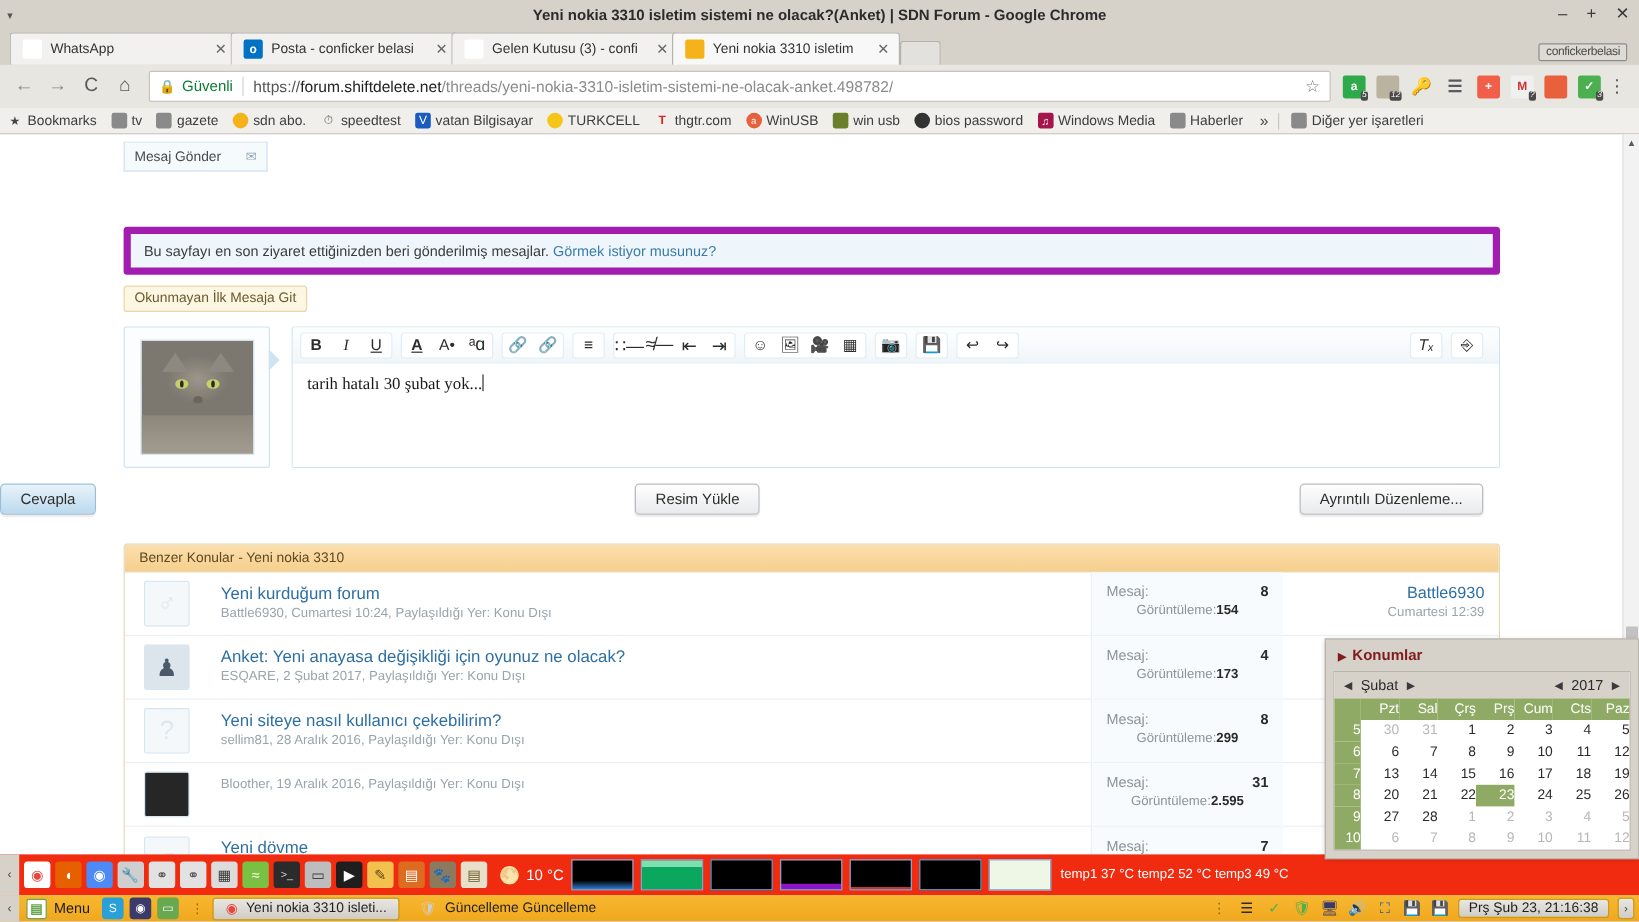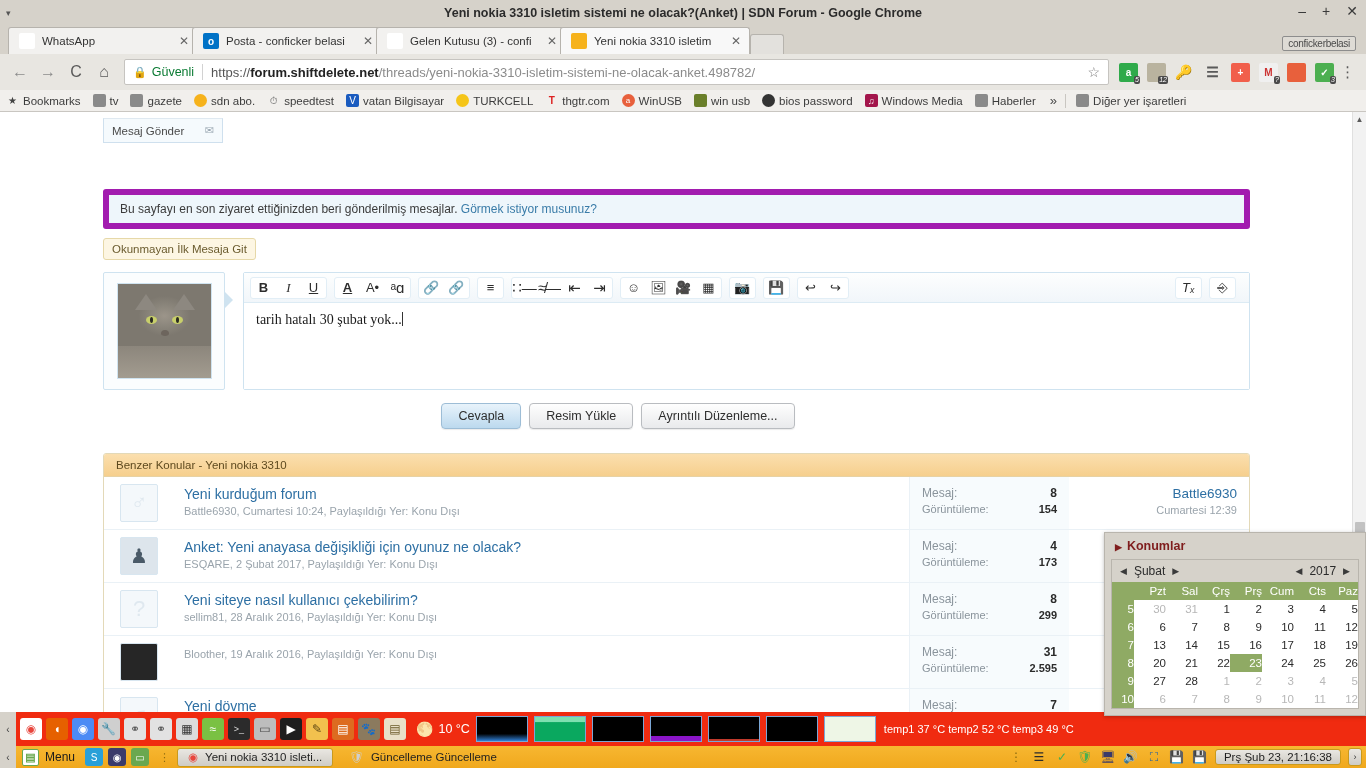--- a/index.html
+++ b/index.html
@@ -99,21 +99,21 @@
   .omnibox {
     flex: 1 1 auto; height: 26px; background: #fff;
     border: 1px solid #c6c4c0; border-radius: 2px;
     display: flex; align-items: center; padding: 0 8px;
     margin: 0 6px; font-size: 13px;
   }
   .lock-icon { color:#0a7b33; font-size: 11px; margin-right: 5px; }
   .secure-label { color: #0a7b33; font-size: 12.5px; margin-right: 8px; }
   .omnibox .divider { width:1px; height:16px; background:#d2d2d2; margin-right:8px; }
   .url { color:#8b8b8b; font-size:13px; white-space:nowrap; overflow:hidden; }
-  .url b { color: #222; font-weight: bold; }
+  .url b { color: #222; font-weight: normal; }
   .url .scheme { color:#555; }
   .star { margin-left:auto; color:#7a7a7a; font-size:14px; padding-left:8px; }
   .ext-icons { display: flex; align-items: center; gap: 9px; padding-left: 4px; }
   .ext { width: 19px; height: 19px; border-radius: 2px; position: relative;
          display:flex; align-items:center; justify-content:center; font-size:10px; color:#fff; font-weight:bold;}
   .ext .badge {
     position:absolute; right:-2px; bottom:-2px; background:#4a4a4a; color:#fff;
     font-size:7px; line-height:8px; padding:0 1px; border-radius:2px; font-weight:normal;
   }
   .menu-dots { color:#5a5a5a; font-size:15px; padding: 0 5px 0 6px; letter-spacing:0; }
@@ -202,21 +202,21 @@
   .tbtn { width:25px; height:21px; display:flex; align-items:center; justify-content:center;
           font-size:13px; color:#2d2d2d; }
   .tbtn.small { font-size: 15px; }
   .tspacer { flex: 1 1 auto; }
   .etext {
     height: 86px; padding: 9px 12px; font-size: 14px; color: #1a1a1a;
     font-family: "Liberation Serif", serif; background:#fff;
   }
   .caret { display:inline-block; width:1px; height:14px; background:#333; vertical-align:-2px; }
 
-  .btn-row { display:flex; justify-content:center; gap: 8px; margin: 13px 116px 0 0; }
+  .btn-row { display:flex; justify-content:space-between; gap: 8px; margin: 13px 116px 0 0; }
   .btn {
     border:1px solid #b9bcc0; border-radius:4px; padding: 5px 16px;
     font-size: 12.5px; color:#2e2e2e;
     background: linear-gradient(180deg,#fefefe,#e9eaec);
     box-shadow: 0 1px 1px rgba(0,0,0,0.08);
   }
   .btn.primary { background: linear-gradient(180deg,#e8f3fb,#bcd9ee); border-color:#9dbdd6; }
 
   
   .simbox {
@@ -241,21 +241,21 @@
   }
   .sim-main { flex: 1 1 auto; padding: 9px 6px 0 10px; }
   .sim-title { font-size: 14px; color: #2d6fa3; }
   .sim-meta { font-size: 11px; color: #9aa4ac; margin-top: 3px; }
   .sim-stats {
     width: 160px; flex: 0 0 160px; background:#f7fbfd; border-left:1px solid #eaf1f6;
     padding: 9px 12px 0 12px; font-size: 12px; color: #8a949c;
   }
   .sim-stats .line { display:flex; justify-content:space-between; }
   .sim-stats .line b { color:#2b2b2b; font-weight:bold; }
-  .sim-stats .line.small { font-size: 11px; margin-top: 3px; }
+  .sim-stats .line.small { font-size: 11px; margin-top: 3px; justify-content: center; }
   .sim-stats .line.small b { font-weight:bold; font-size:11px; }
   .sim-last {
     width: 180px; flex: 0 0 180px; padding: 9px 12px 0 12px; text-align: right;
   }
   .sim-last .who { font-size: 13.5px; color: #2d6fa3; }
   .sim-last .when { font-size: 11px; color: #9aa4ac; margin-top: 3px; }
 
   
   .pscroll {
     position:absolute; right:0; top:112px; width:14px; height:600px;

